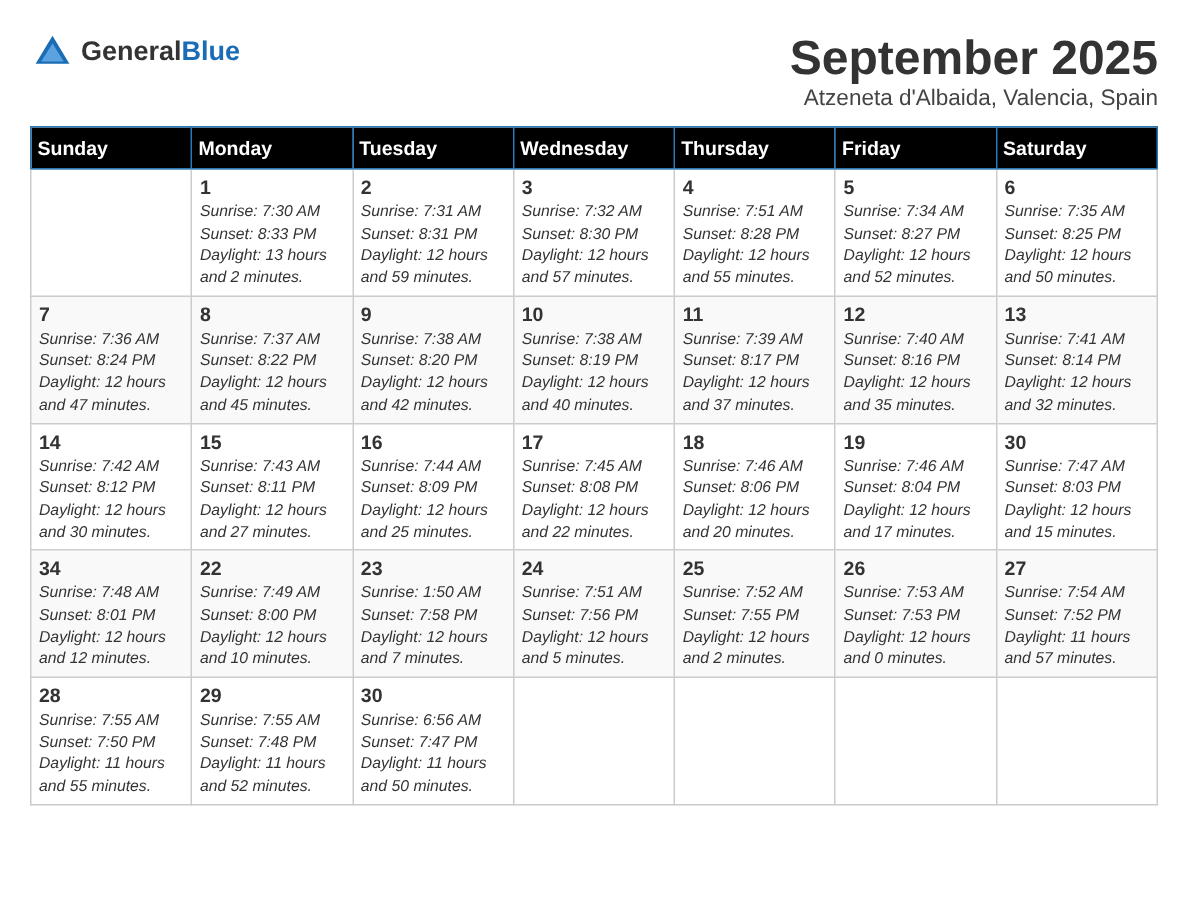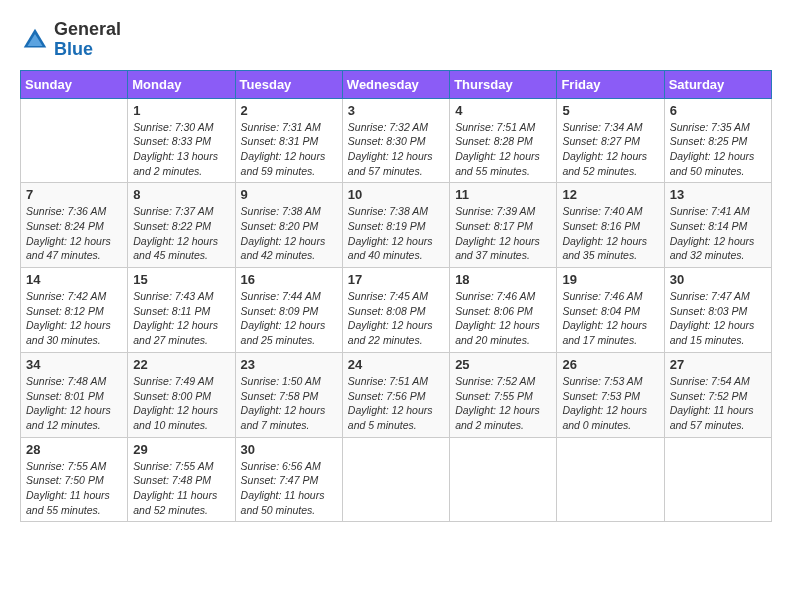--- a/index.html
+++ b/index.html
@@ -15,21 +15,21 @@
       justify-content: space-between;
       align-items: flex-start;
       margin-bottom: 10px;
     }
     .logo {
       display: flex;
       align-items: center;
     }
     .logo-text {
       display: flex;
-      flex-direction: column;
+      flex-direction: row;
       line-height: 1.1;
     }
     .logo-general {
       font-size: 18px;
       font-weight: bold;
       color: #333;
     }
     .logo-blue {
       font-size: 18px;
       font-weight: bold;
@@ -51,21 +51,21 @@
     .location {
       font-size: 15px;
       color: #444;
     }
     .calendar {
       width: 100%;
       border-collapse: collapse;
       font-size: 11px;
     }
     .calendar thead tr th {
-      background-color: #8b5cf6;
+      background-color: #000000;
       color: #fff;
       padding: 6px 4px;
       text-align: left;
       font-size: 13px;
       font-weight: bold;
       border: 1px solid #2979b8;
     }
     .calendar tbody tr td {
       border: 1px solid #ccc;
       vertical-align: top;
@@ -101,20 +101,24 @@
   <div class="logo">
     <svg class="logo-icon" viewBox="0 0 40 40" xmlns="http://www.w3.org/2000/svg">
       <polygon points="20,5 35,30 5,30" fill="#1a6db5"></polygon>
       <polygon points="20,12 30,28 10,28" fill="#5ba3e0"></polygon>
     </svg>
     <div class="logo-text">
       <span class="logo-general">General</span>
       <span class="logo-blue">Blue</span>
     </div>
   </div>
+  <div class="title-block">
+    <div class="month-title">September 2025</div>
+    <div class="location">Atzeneta d'Albaida, Valencia, Spain</div>
+  </div>
 </div>
 
 <table class="calendar">
   <thead>
     <tr>
     <th>Sunday</th>
         <th>Monday</th>
         <th>Tuesday</th>
         <th>Wednesday</th>
         <th>Thursday</th>

